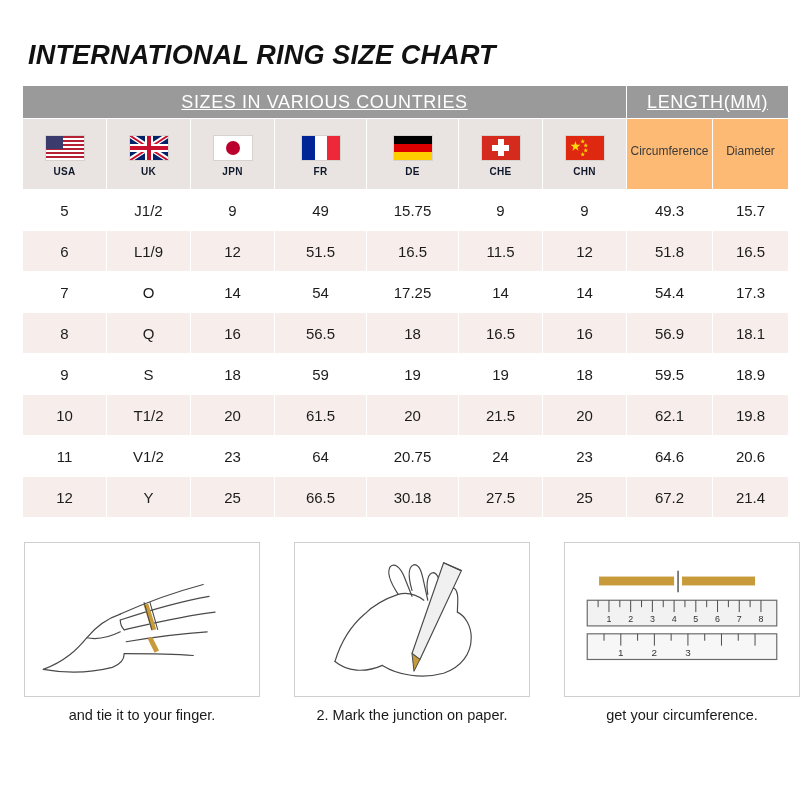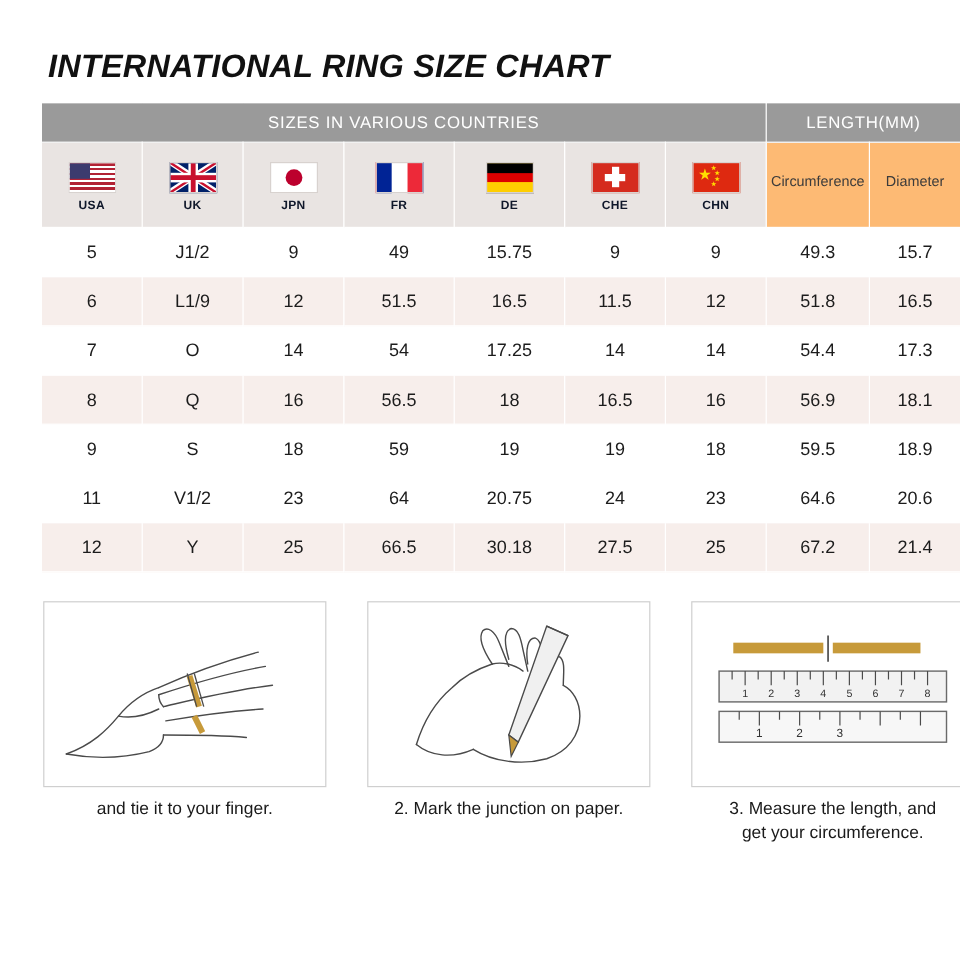--- a/index.html
+++ b/index.html
@@ -12,21 +12,21 @@
     background: #ffffff;
     font-family: "Liberation Sans", sans-serif;
     color: #1a1a1a;
     overflow: hidden;
   }
   .page {
     position: relative;
     width: 800px;
     height: 673px;
     box-sizing: border-box;
-    padding: 0 34px;
+    padding: 0 22px;
   }
   .title {
     font-size: 27px;
     font-weight: bold;
     font-style: italic;
     letter-spacing: 0.2px;
     padding: 40px 0 14px 6px;
     color: #111111;
   }
 
@@ -37,24 +37,25 @@
     table-layout: fixed;
   }
   table.size-table td, table.size-table th {
     border: 1px solid #ffffff;
     text-align: center;
     vertical-align: middle;
   }
   .group-head {
     background: #9a9a9a;
     color: #ffffff;
-    font-size: 14px;
+    font-size: 18px;
     letter-spacing: 0.6px;
     height: 30px;
     font-weight: normal;
+    text-decoration: underline;
   }
   .flag-cell {
     background: #e9e4e2;
     height: 62px;
     padding-top: 4px;
   }
   .flag-label {
     font-size: 10px;
     color: #0f172a;
     margin-top: 5px;
@@ -317,20 +318,31 @@
         <tr class="row-a">
           <td>9</td>
           <td>S</td>
           <td>18</td>
           <td>59</td>
           <td>19</td>
           <td>19</td>
           <td>18</td>
           <td>59.5</td>
           <td>18.9</td>
+        </tr>
+        <tr class="row-b">
+          <td>10</td>
+          <td>T1/2</td>
+          <td>20</td>
+          <td>61.5</td>
+          <td>20</td>
+          <td>21.5</td>
+          <td>20</td>
+          <td>62.1</td>
+          <td>19.8</td>
         </tr>
         <tr class="row-a">
           <td>11</td>
           <td>V1/2</td>
           <td>23</td>
           <td>64</td>
           <td>20.75</td>
           <td>24</td>
           <td>23</td>
           <td>64.6</td>
@@ -460,19 +472,18 @@
             </g>
             <g font-family="Liberation Sans, sans-serif" font-size="10" fill="#333333" text-anchor="middle">
               <text x="56" y="114">1</text>
                 <text x="90" y="114">2</text>
                 <text x="124" y="114">3</text>
             </g>
           </g>
         </svg>
       </div>
       <div class="step-caption">
-        <span>3. Measure the length, and</span>
         <span class="l2">get your circumference.</span>
       </div>
     </div>
 
   </div>
 </div>
 
 </body></html>

